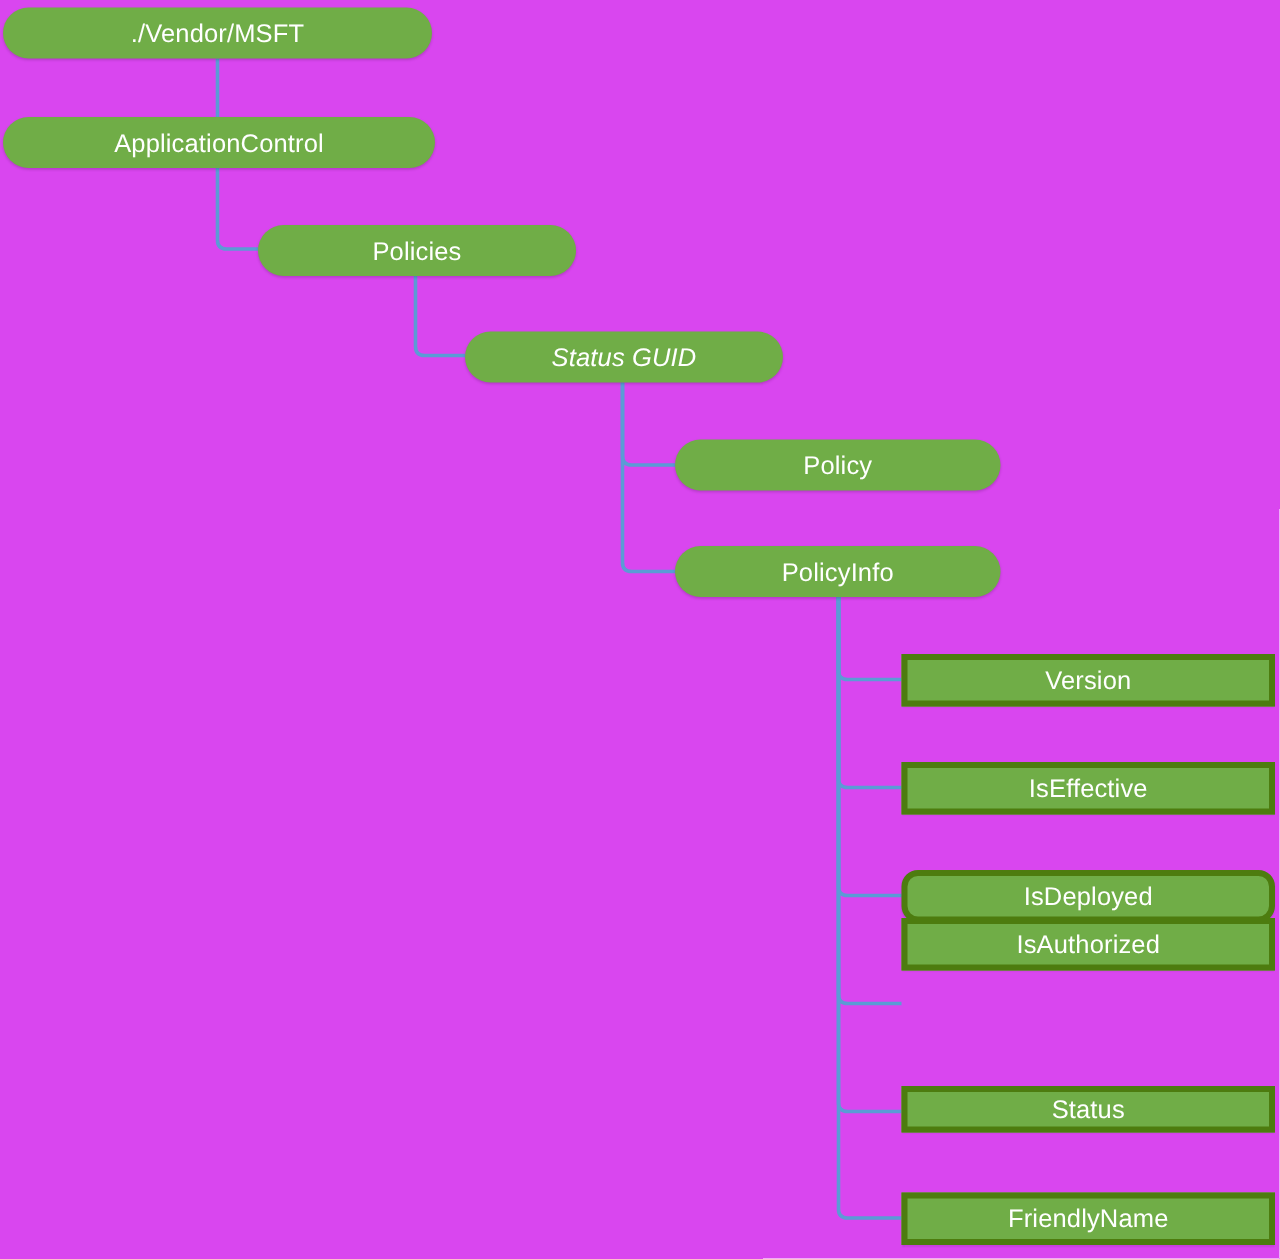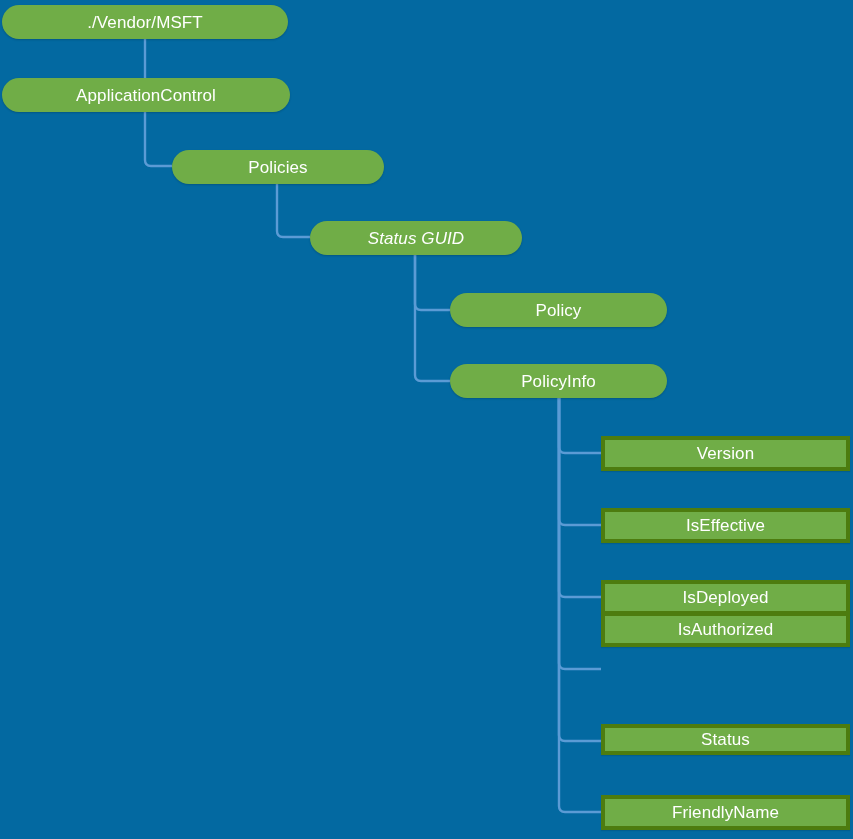--- a/index.html
+++ b/index.html
@@ -5,21 +5,21 @@
 <style>
   html,body{margin:0;padding:0;background:#ffffff;}
   body{
     font-family:"Liberation Sans", sans-serif;
     -webkit-font-smoothing:antialiased;
   }
   #diagram{
     position:relative;
     width:853px;
     height:839px;
-    background:#0369a1;
+    background:#d946ef;
     overflow:hidden;
   }
   
   #connectors{
     position:absolute;
     left:0; top:0;
     width:853px; height:839px;
     pointer-events:none;
   }
   #connectors path{
@@ -92,21 +92,21 @@
       </div>
       <div class="node pill" style="left: 450px; top: 364px; width: 217px; height: 34px;">
         <span>PolicyInfo</span>
       </div>
       <div class="node rect" style="left: 601px; top: 436px; width: 249px; height: 35px;">
         <span>Version</span>
       </div>
       <div class="node rect" style="left: 601px; top: 508px; width: 249px; height: 35px;">
         <span>IsEffective</span>
       </div>
-      <div class="node rect" style="left: 601px; top: 580px; width: 249px; height: 35px;">
+      <div class="node rect" style="left: 601px; top: 580px; width: 249px; height: 35px; border-radius: 11px;">
         <span>IsDeployed</span>
       </div>
       <div class="node rect" style="left: 601px; top: 612px; width: 249px; height: 35px;">
         <span>IsAuthorized</span>
       </div>
       <div class="node rect" style="left: 601px; top: 724px; width: 249px; height: 31px;">
         <span>Status</span>
       </div>
       <div class="node rect" style="left: 601px; top: 795px; width: 249px; height: 35px;">
         <span>FriendlyName</span>

